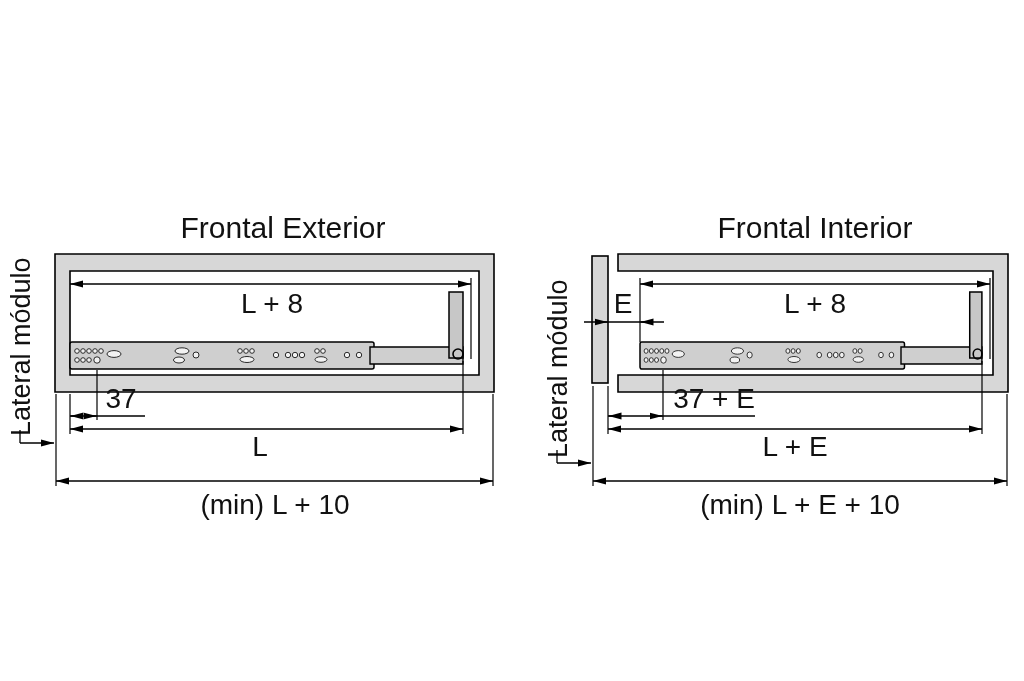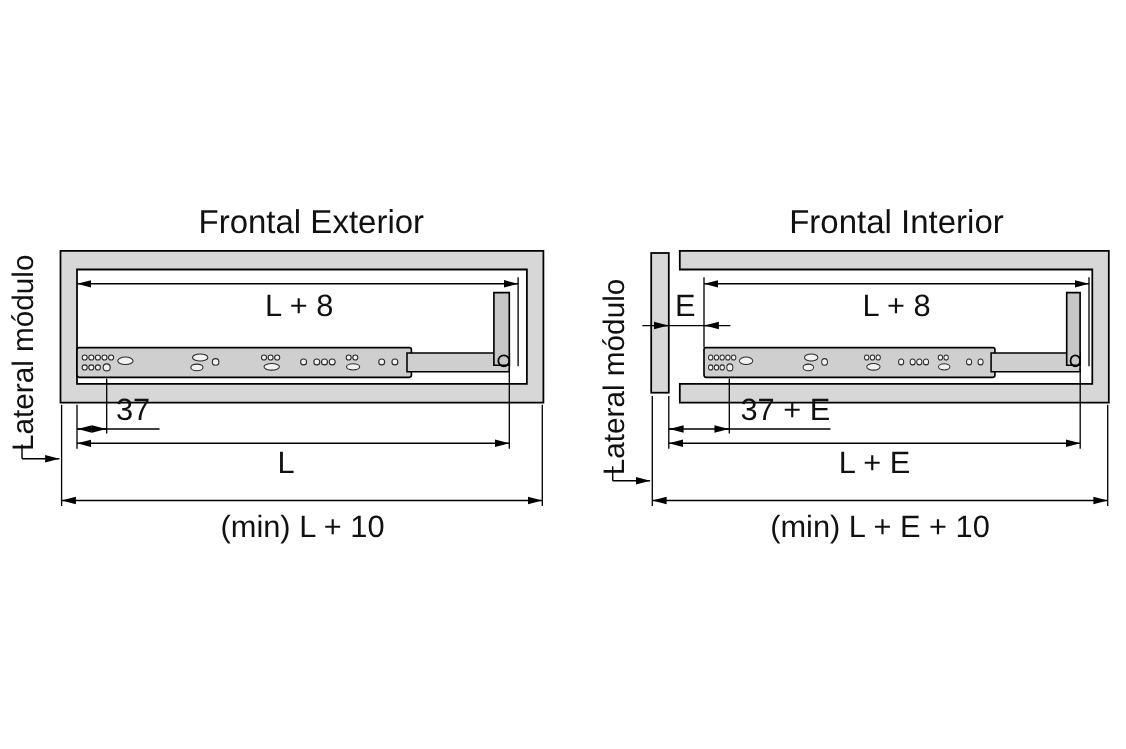--- a/index.html
+++ b/index.html
@@ -1,17 +1,17 @@
 <!DOCTYPE html>
 <html><head>
 <meta charset="utf-8">
 <style>
   html,body{margin:0;padding:0;background:#ffffff;}
   .stage{position:relative;width:1024px;height:569px;background:#ffffff;overflow:hidden;
-         font-family:"Liberation Sans",sans-serif;}
+         font-family:"Liberation Sans",sans-serif;margin-top:26px;}
   svg{display:block;}
   svg text{fill:#111111;font-family:"Liberation Sans",sans-serif;}
   .title-text{font-size:30px;}
   .dim-text{font-size:28px;}
   .side-text{font-size:27px;}
   .ext{stroke:#000;stroke-width:1.2;}
   .dim{stroke:#000;stroke-width:1.3;}
 </style>
 </head>
 <body>

